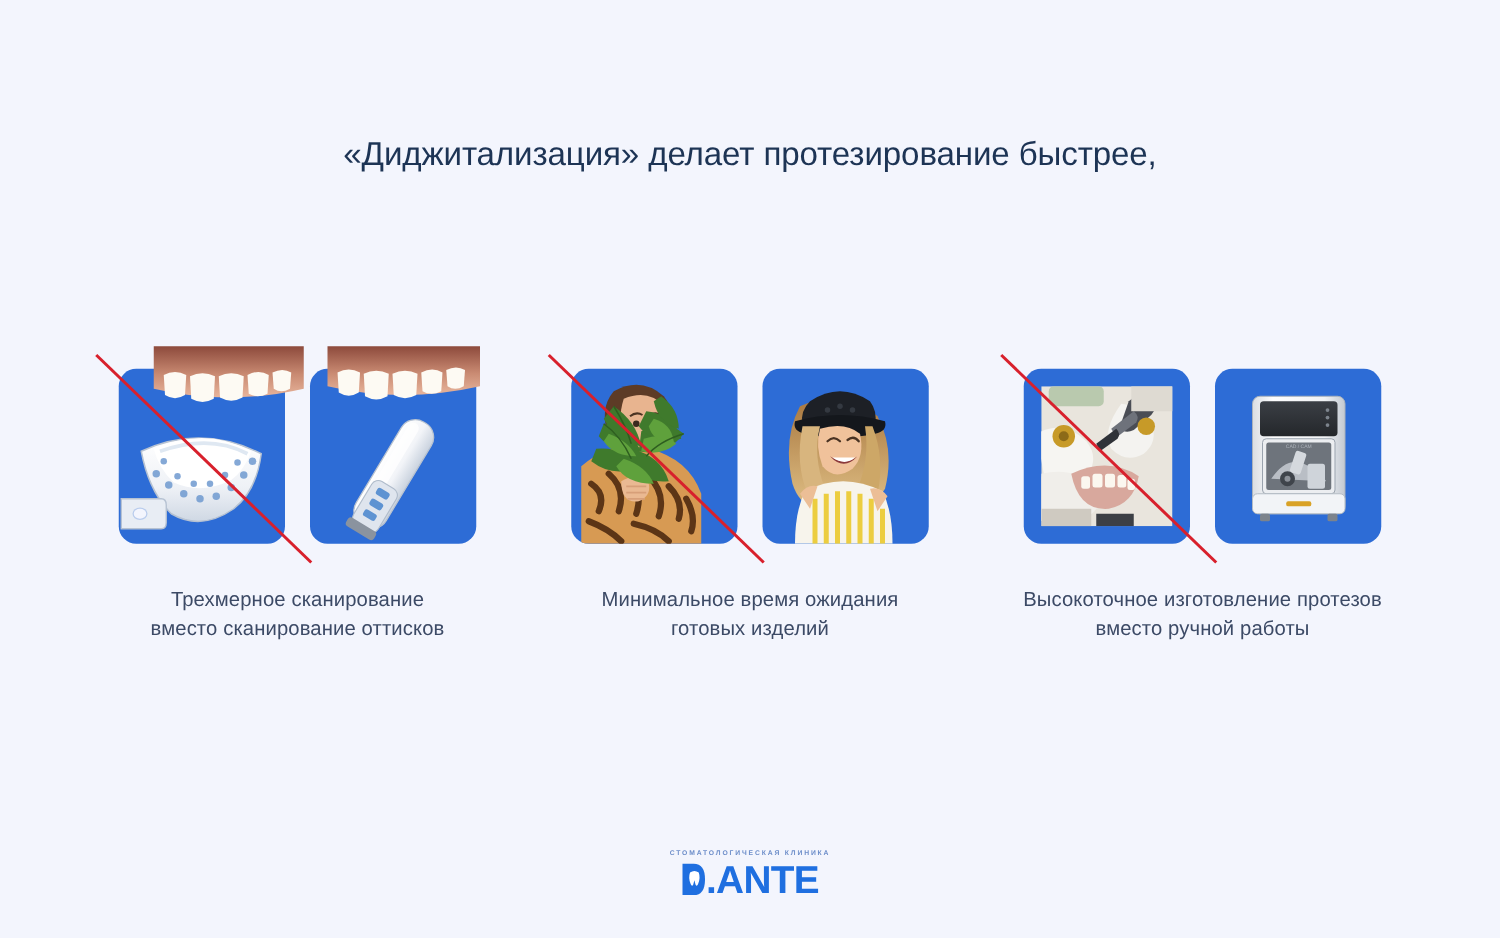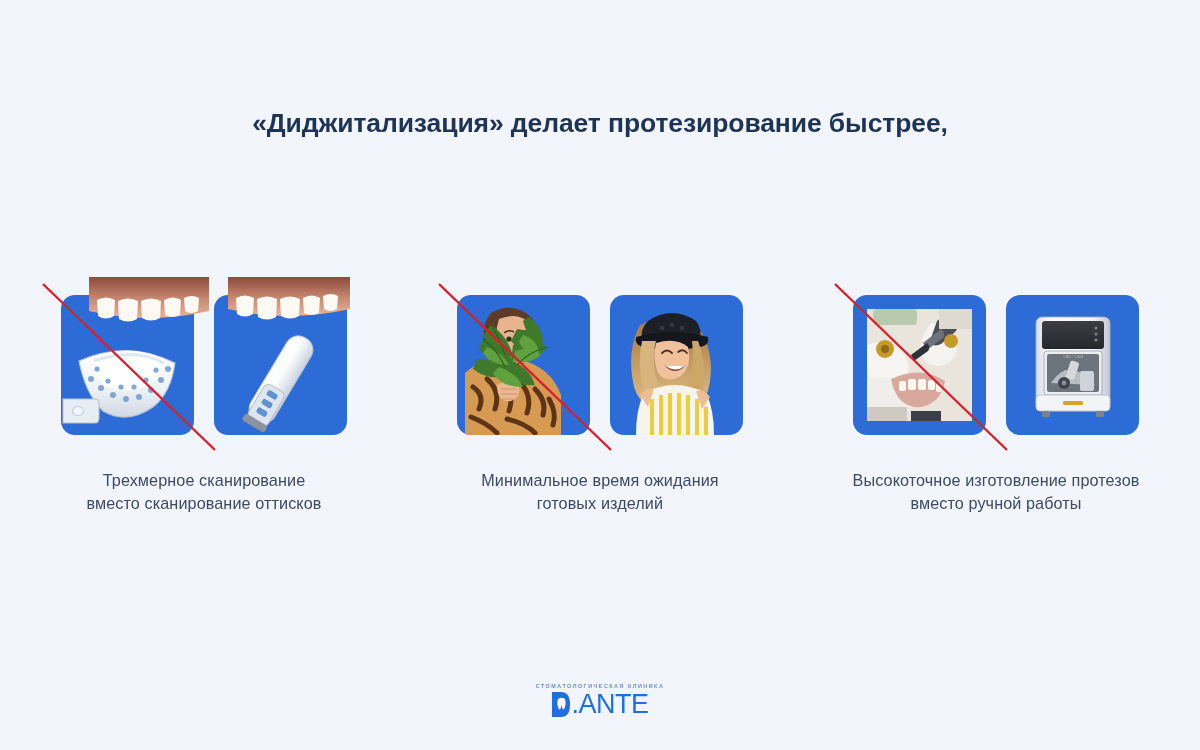--- a/index.html
+++ b/index.html
@@ -23,36 +23,36 @@
 
   
   .title {
     position: absolute;
     left: 0;
     top: 86px;
     width: 1200px;
     text-align: center;
     color: #1d3455;
     font-size: 26.5px;
-    font-weight: bold;
+    font-weight: normal;
     line-height: 1.45;
     letter-spacing: -0.1px;
   }
   .title .line { display: block; }
 
   
   .groups {
     position: absolute;
     left: 0;
     top: 295px;
     width: 1200px;
     height: 240px;
     display: flex;
     justify-content: space-between;
-    padding: 0 24px;
+    padding: 0 58px;
     box-sizing: border-box;
   }
   .group {
     width: 360px;
     position: relative;
     display: flex;
     flex-direction: column;
     align-items: center;
   }
   .cards {
@@ -116,22 +116,22 @@
     letter-spacing: 1.5px;
     text-transform: uppercase;
     font-weight: bold;
     margin-bottom: 2px;
   }
   .logo-main {
     display: inline-flex;
     align-items: center;
     justify-content: center;
     color: #1f6fe0;
-    font-size: 27px;
-    font-weight: normal;
+    font-size: 31px;
+    font-weight: bold;
     letter-spacing: -0.5px;
     line-height: 1;
   }
   .logo-d { position: relative; display: inline-block; width: 20px; height: 27px; }
   .logo-rest { display: inline-block; }
 
   
   svg.art { display: block; width: 100%; height: 100%; overflow: visible; }
 </style>
 </head>

